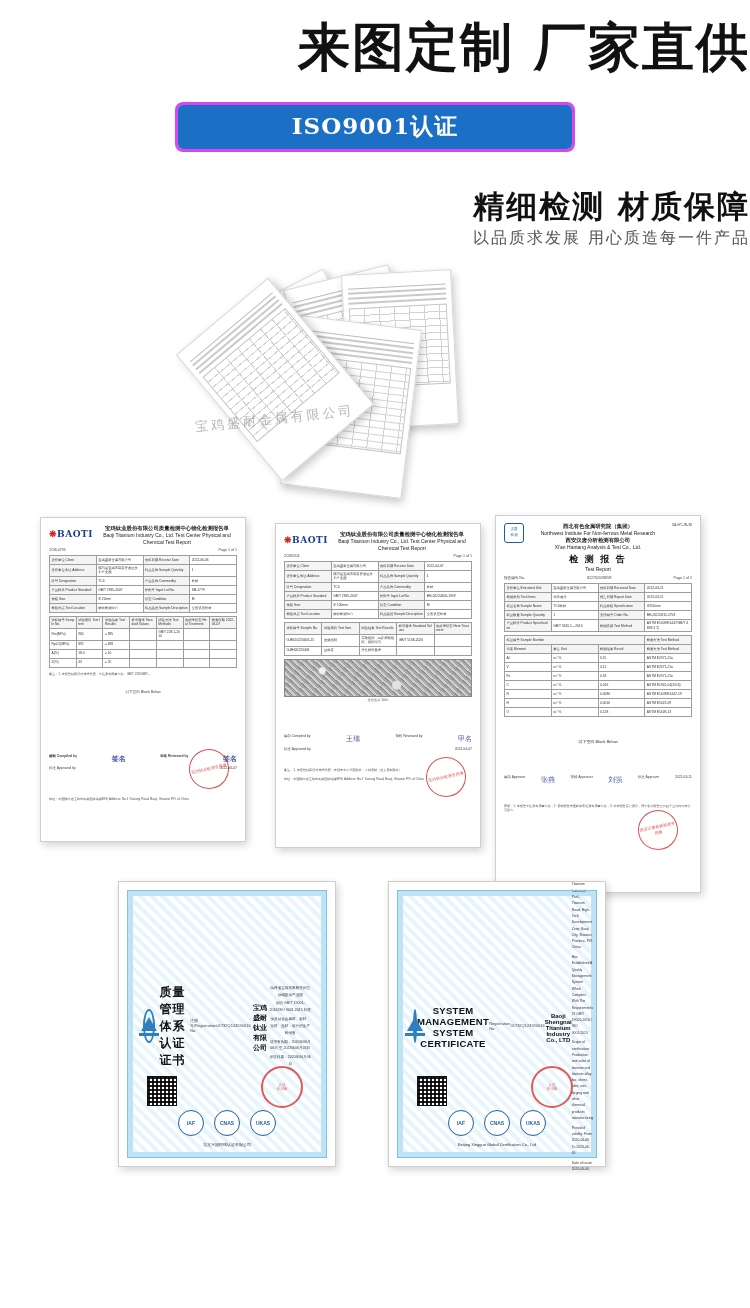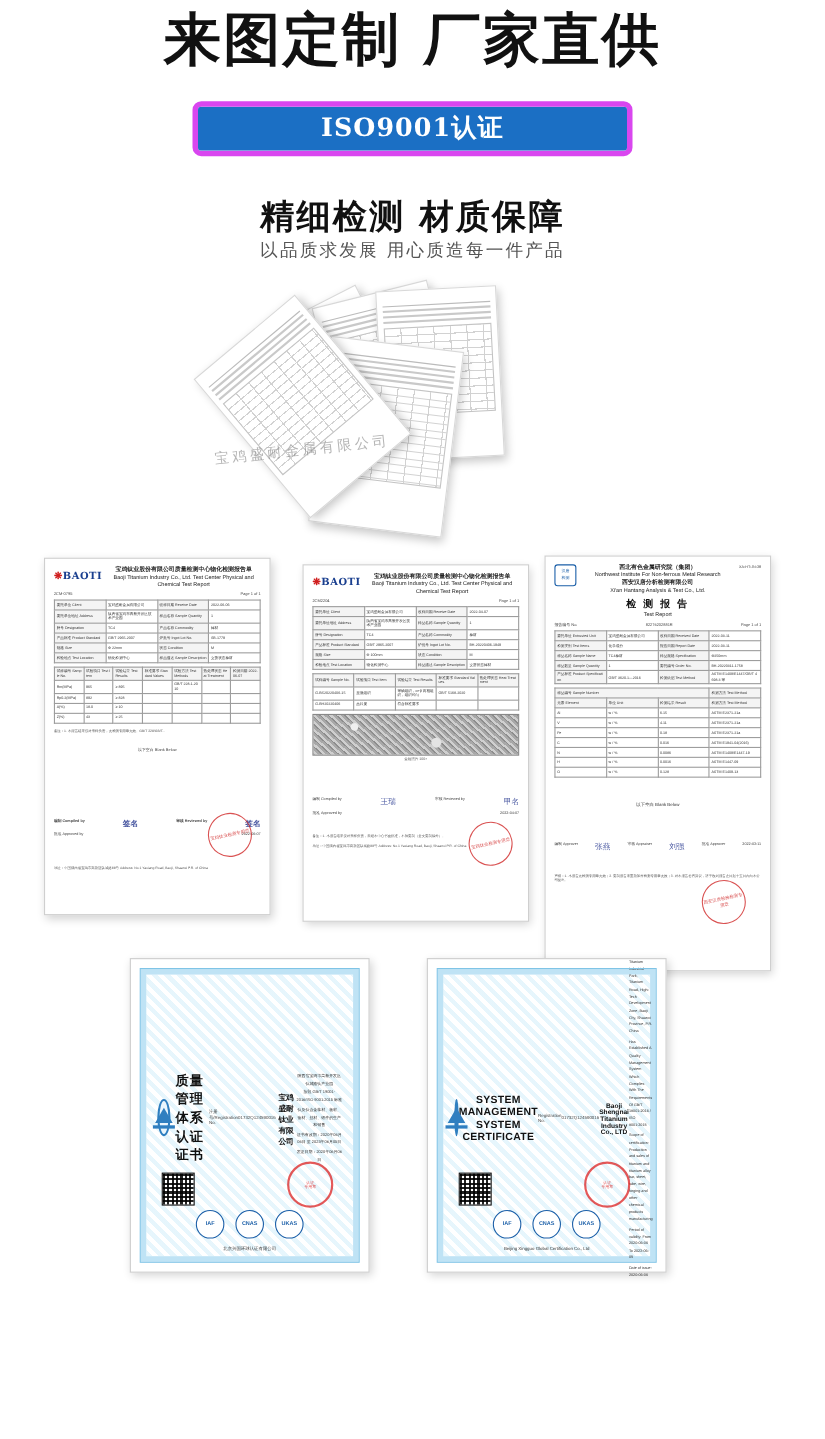--- a/index.html
+++ b/index.html
@@ -9,37 +9,37 @@
     height: 1308px;
     background: #ffffff;
     font-family: "Liberation Sans", sans-serif;
     color: #111;
     overflow: hidden;
     position: relative;
   }
 
   
   .hero {
-    text-align: center;
-    padding-top: 8px;
+    text-align: right;
+    padding-top: 18px;
   }
   .hero-title {
     font-family: "DejaVu Sans", sans-serif;
     font-size: 52px;
     font-weight: bold;
     letter-spacing: 2px;
     color: #111111;
     line-height: 1.15;
   }
 
   .badge-row {
     margin: 24px auto 0;
     width: 400px;
     height: 50px;
-    border: 5px solid #d946ef;
+    border: 3px solid #d946ef;
     border-radius: 8px;
     display: flex;
     align-items: stretch;
     overflow: hidden;
     background: #ffffff;
   }
   .badge-left {
     flex: 1 1 48%;
     background: #1b6fc4;
     color: #ffffff;

